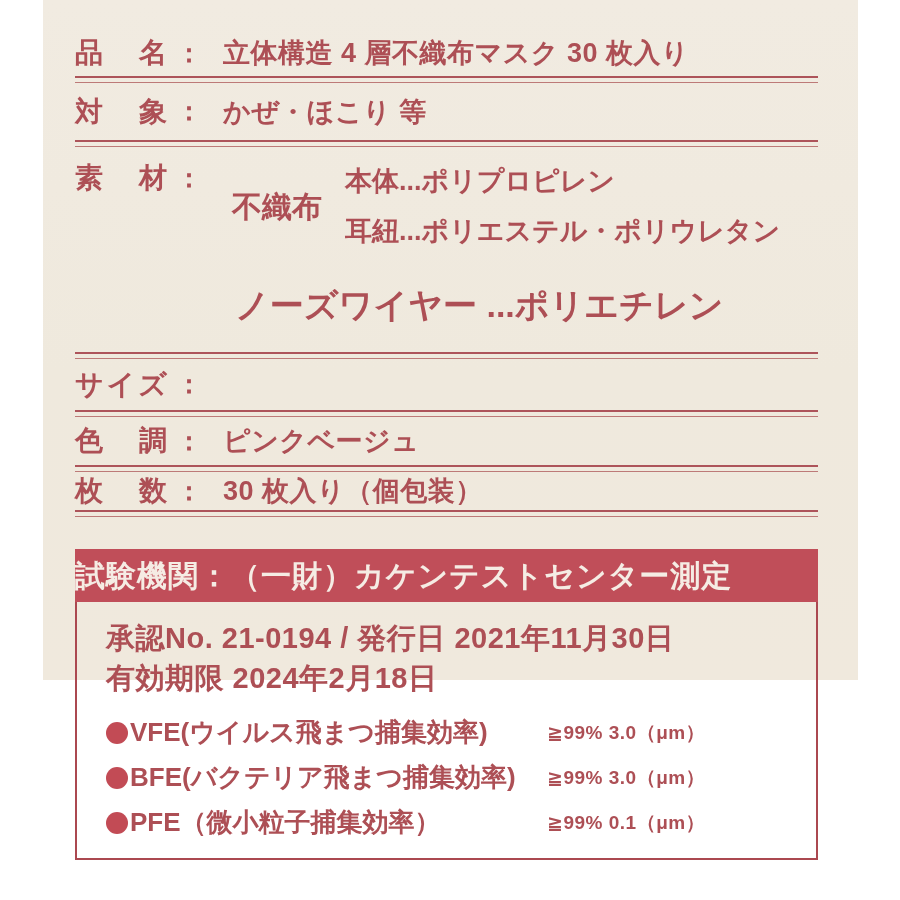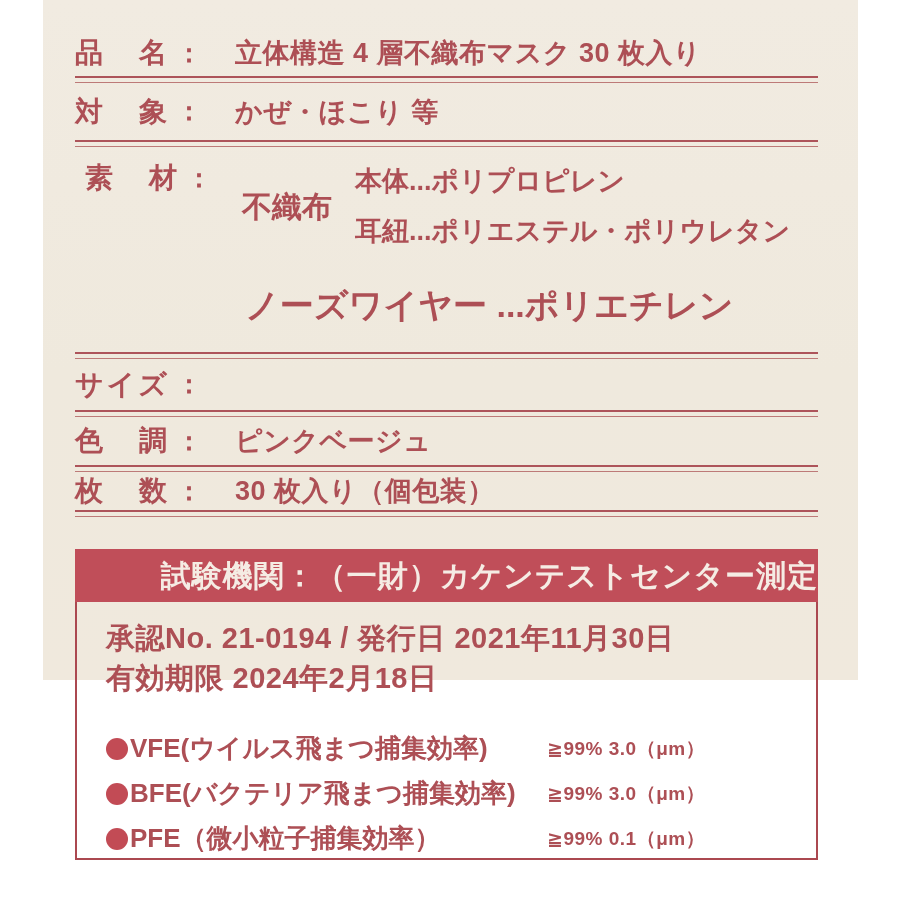--- a/index.html
+++ b/index.html
@@ -26,57 +26,57 @@
     display:inline-block;width:92px;
     font-size:28px;font-weight:600;
     text-align:justify;text-align-last:justify;
     white-space:nowrap;
   }
   .colon{
     display:inline-block;width:36px;margin-left:4px;
     text-align:center;font-size:26px;font-weight:700;
   }
   .val{
-    margin-left:28px;font-size:27px;font-weight:600;
+    margin-left:16px;font-size:27px;font-weight:600;
     letter-spacing:0.5px;white-space:nowrap;
   }
   .sep{
     height:4px;
     border-top:2px solid #ad545a;
     border-bottom:1px solid #bd7a78;
   }
   
-  .material{position:relative;height:205px;margin-left:10px;}
+  .material{position:relative;height:205px;}
   .mat-label-line{position:absolute;left:0;top:12px;display:flex;align-items:center;}
   .mat-fabric{position:absolute;left:157px;top:40px;font-size:30px;font-weight:600;}
   .mat-item1{position:absolute;left:270px;top:16px;font-size:27px;font-weight:600;white-space:nowrap;}
   .mat-item2{position:absolute;left:270px;top:66px;font-size:27px;font-weight:600;white-space:nowrap;}
   .mat-nose{position:absolute;left:160px;top:136px;font-size:34px;font-weight:600;white-space:nowrap;}
   
   .testbox{margin-top:32px;}
   .testbar{
     height:53px;line-height:53px;
     background:#c04e59;
     color:#f5ece4;
     font-size:30px;font-weight:700;
-    text-align:right;letter-spacing:1px;
+    text-align:left;letter-spacing:1px;
     white-space:nowrap;
   }
   .testinner{
     box-sizing:border-box;
     height:258px;
     border:2px solid #ab4850;
     border-top:none;
     padding:16px 18px 0 29px;
   }
   .t-line{
     font-size:29px;font-weight:600;line-height:40px;
     letter-spacing:0.5px;white-space:nowrap;
   }
-  .metrics{margin-top:28px;}
+  .metrics{margin-top:12px;}
   .metric{display:flex;align-items:center;height:45px;}
   .dot{
     flex:0 0 auto;
     width:22px;height:22px;border-radius:50%;
     background:#c24b55;margin-right:2px;
   }
   .m-name{
     flex:0 0 417px;
     font-size:26px;font-weight:600;white-space:nowrap;
   }

